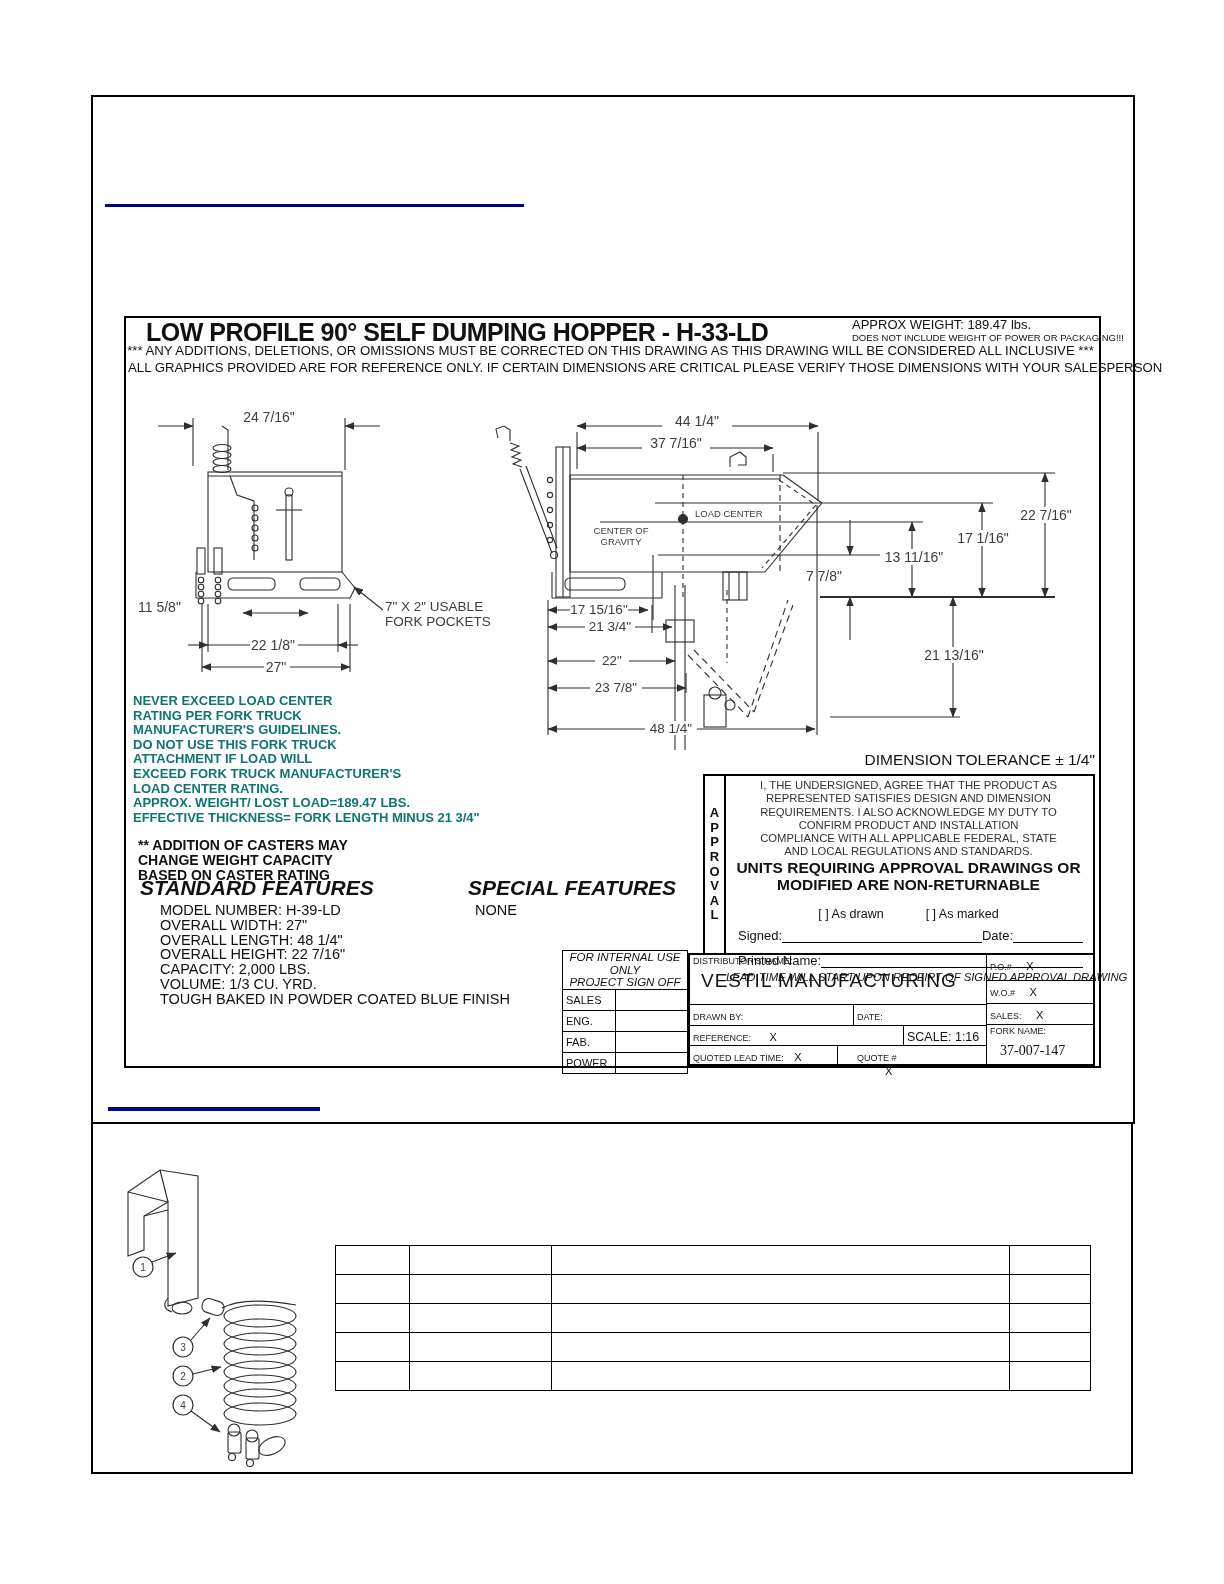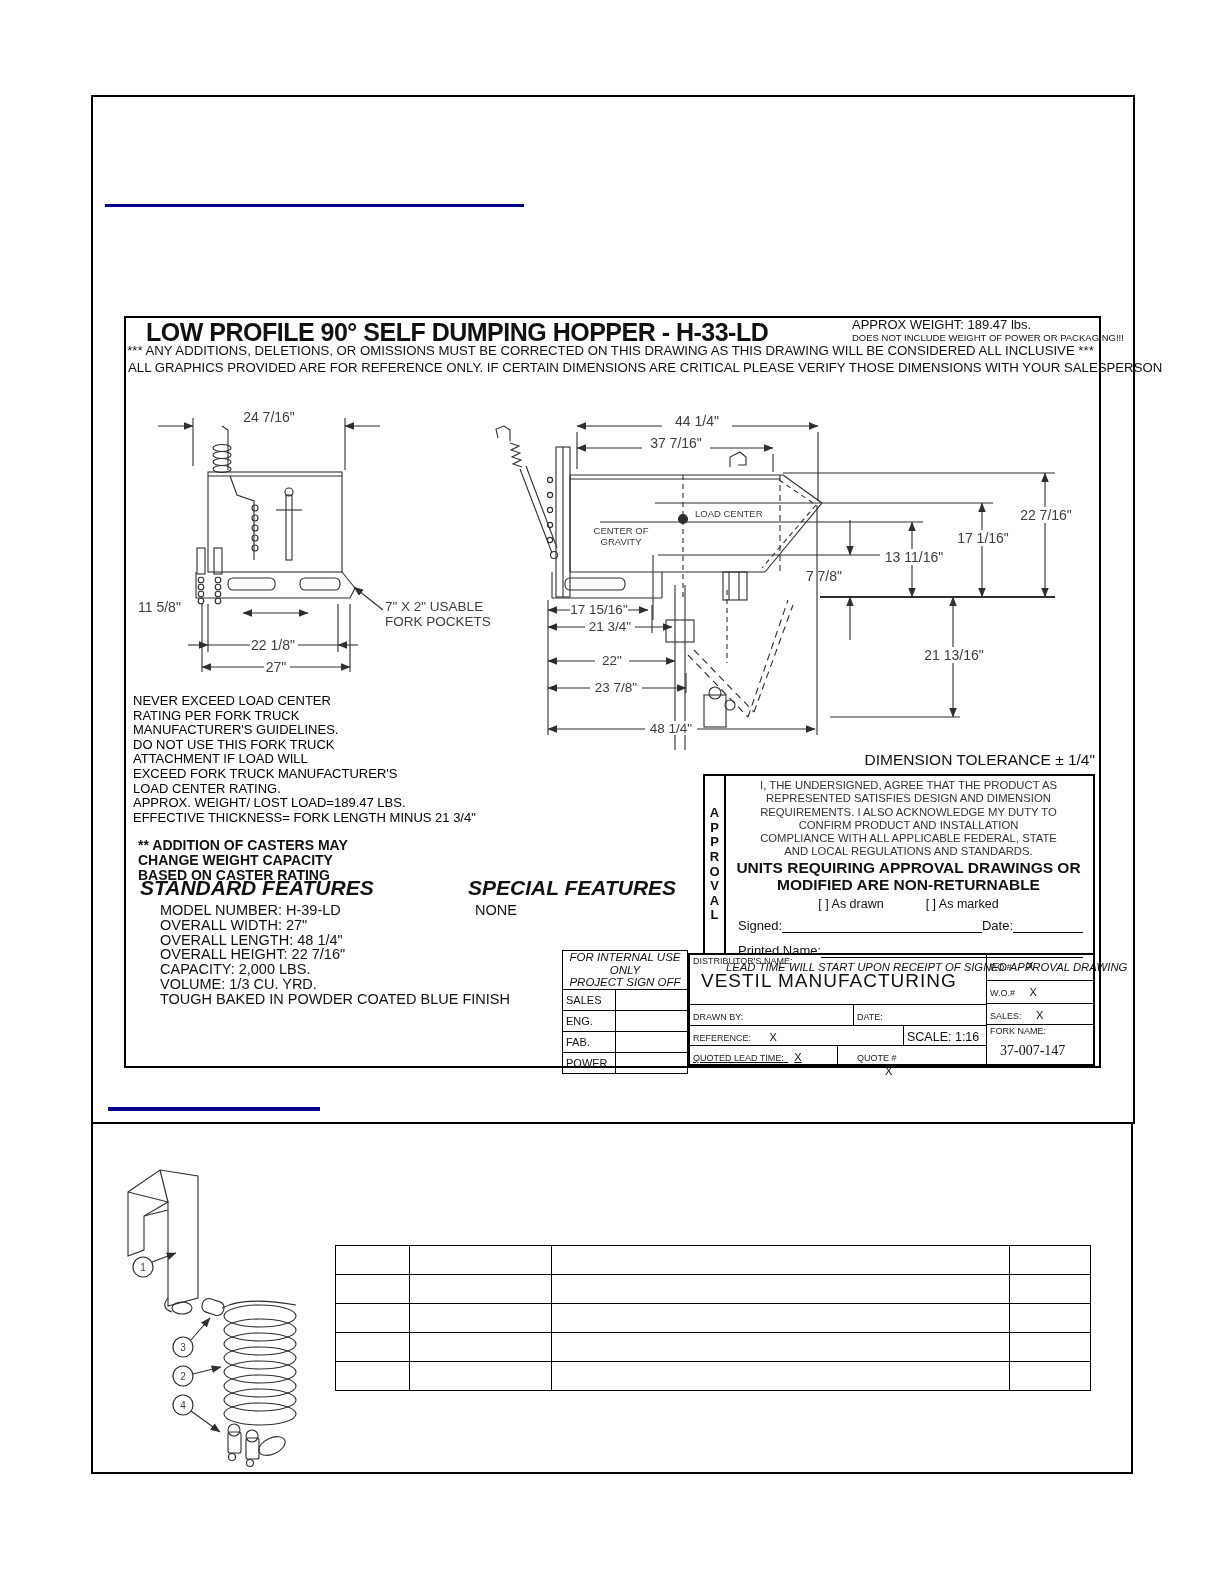--- a/index.html
+++ b/index.html
@@ -5,21 +5,21 @@
   html,body{margin:0;padding:0;background:#fff;}
   body{width:1224px;height:1584px;position:relative;font-family:"Liberation Sans",sans-serif;color:#111;}
   .abs{position:absolute;}
   .box{position:absolute;border:2px solid #000;background:#fff;}
   .bluelink{position:absolute;background:#00008B;height:3px;}
   .frame{position:absolute;border:2px solid #000;}
   .dwg-title{font-weight:bold;font-size:25px;letter-spacing:-0.5px;white-space:nowrap;margin-left:16px;}
   .wt1{font-size:13px;white-space:nowrap;}
   .wt2{font-size:9.5px;white-space:nowrap;}
   .notice{font-size:13.2px;white-space:nowrap;color:#111;}
-  .notes{font-size:13px;line-height:14.6px;color:#000000;white-space:nowrap;}
+  .notes{font-size:13px;line-height:14.6px;color:#0f766e;white-space:nowrap;font-weight:bold;}
   .caster{font-size:14px;line-height:15px;font-weight:bold;white-space:nowrap;}
   .feat-h{font-size:21px;font-weight:bold;font-style:italic;white-space:nowrap;}
   .feat-list{font-size:14.5px;line-height:14.8px;white-space:nowrap;}
   .tol{font-size:15.5px;white-space:nowrap;}
   .appr-col{position:absolute;left:0;top:0;bottom:0;width:19px;border-right:2px solid #000;display:flex;flex-direction:column;align-items:center;justify-content:center;font-weight:bold;font-size:13px;line-height:14.6px;}
   .appr-stmt{font-size:11.3px;line-height:13.3px;text-align:center;color:#333;}
   .appr-bold{font-size:15.5px;line-height:17px;font-weight:bold;text-align:center;}
   .appr-chk{font-size:12.5px;}
   .sigrow{font-size:13px;display:flex;align-items:flex-end;}
   .uline{border-bottom:1.3px solid #000;display:inline-block;}
@@ -303,21 +303,21 @@
     <div class="appr-stmt">
         <div>I, THE UNDERSIGNED, AGREE THAT THE PRODUCT AS</div>
         <div>REPRESENTED SATISFIES DESIGN AND DIMENSION</div>
         <div>REQUIREMENTS.  I ALSO ACKNOWLEDGE MY DUTY TO</div>
         <div>CONFIRM PRODUCT AND INSTALLATION</div>
         <div>COMPLIANCE WITH ALL APPLICABLE FEDERAL, STATE</div>
         <div>AND LOCAL REGULATIONS AND STANDARDS.</div>
       </div>
     <div class="appr-bold">UNITS REQUIRING APPROVAL DRAWINGS OR</div>
     <div class="appr-bold">MODIFIED ARE NON-RETURNABLE</div>
-    <div style="display:flex;justify-content:center;gap:42px;margin-top:4px;">
+    <div style="display:flex;justify-content:center;gap:42px;margin-top:14px;">
       <span class="appr-chk">[  ] As drawn</span>
       <span class="appr-chk">[  ] As marked</span>
     </div>
     <div class="sigrow" style="margin:7px 8px 0 12px;">
       <span>Signed:</span>
       <span class="uline" style="flex:1;"></span>
       <span>Date:</span>
       <span class="uline" style="width:70px;"></span>
     </div>
     <div class="sigrow" style="margin:10px 8px 0 12px;">
@@ -363,21 +363,21 @@
   <div class="cell" style="left:164px;top:50px;width:133px;height:21px;">
     <span class="lbl">DATE:</span>
   </div>
   <div class="cell" style="left:0;top:71px;width:214px;height:20px;">
     <span class="lbl">REFERENCE:</span>
     <span class="val" style="margin-left:14px;">X</span>
   </div>
   <div class="cell" style="left:214px;top:71px;width:83px;height:20px;">
     <span style="font-size:12.5px;white-space:nowrap;">SCALE: 1:16</span>
   </div>
-  <div class="cell" style="left:0;top:91px;width:148px;height:22px;border-bottom:none;text-decoration:underline;">
+  <div class="cell" style="left:0;top:91px;width:148px;height:22px;border-bottom:none;">
     <span class="lbl">QUOTED LEAD TIME:</span>
     <span class="val" style="margin-left:6px;">X</span>
   </div>
   <div class="cell" style="left:164px;top:91px;width:133px;height:22px;border-bottom:none;">
     <span class="lbl">QUOTE #</span>
     <div class="val" style="margin-left:28px;">X</div>
   </div>
   <div class="cell" style="left:297px;top:0;width:106px;height:26px;border-right:none;">
     <span class="lbl">P.O.#</span>
     <span class="val" style="margin-left:10px;">X</span>

